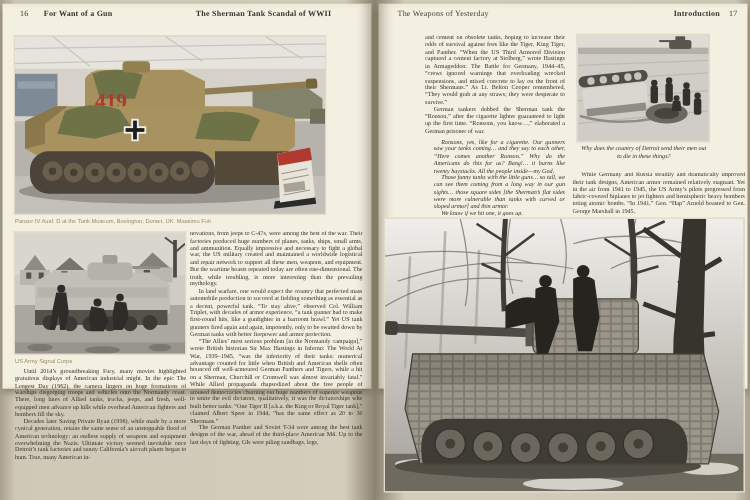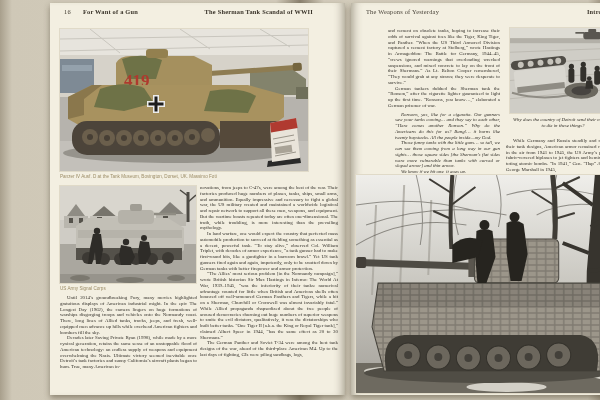--- a/index.html
+++ b/index.html
@@ -3,24 +3,23 @@
 <meta charset="utf-8">
 <style>
   html,body{margin:0;padding:0;}
   body{
     width:600px;height:400px;position:relative;overflow:hidden;
     background:linear-gradient(90deg,#a89f8c 0,#cfc8b7 2%,#d4cdbc 46%,#8c8370 50%,#d4cdbc 54%,#cfc8b7 98%,#a89f8c 100%);
     font-family:"Liberation Serif","DejaVu Serif",serif;
     color:#33302a;
   }
   .page{
-    position:absolute;top:3px;width:295px;height:392px;
+    position:absolute;top:3px;width:295px;height:308px;
     background:#f3efe1;
     box-shadow:0 3px 6px rgba(60,50,32,.45);
-    margin-left:48px;
   }
   .page-left{left:2px;box-shadow:0 3px 6px rgba(60,50,32,.45), inset -9px 0 10px -7px rgba(60,50,30,.45);}
   .page-right{left:303px;box-shadow:0 3px 6px rgba(60,50,32,.45), inset 9px 0 10px -7px rgba(60,50,30,.45);}
   .hdr{position:absolute;top:5px;font-size:6.4px;letter-spacing:.2px;color:#3a342a;white-space:nowrap;}
   .folio{font-weight:normal;}
   .photo{position:absolute;overflow:hidden;outline:1px solid #e0dac8;background:#ccc;}
   .photo svg{display:block;width:100%;height:100%;}
   .cap{position:absolute;font-family:"Liberation Sans","DejaVu Sans",sans-serif;font-size:4.6px;line-height:5.4px;color:#9b8c66;}
   .col{position:absolute;overflow:hidden;}
   .col p{margin:0;font-size:4.9px;line-height:5.75px;text-align:justify;text-indent:7px;}

